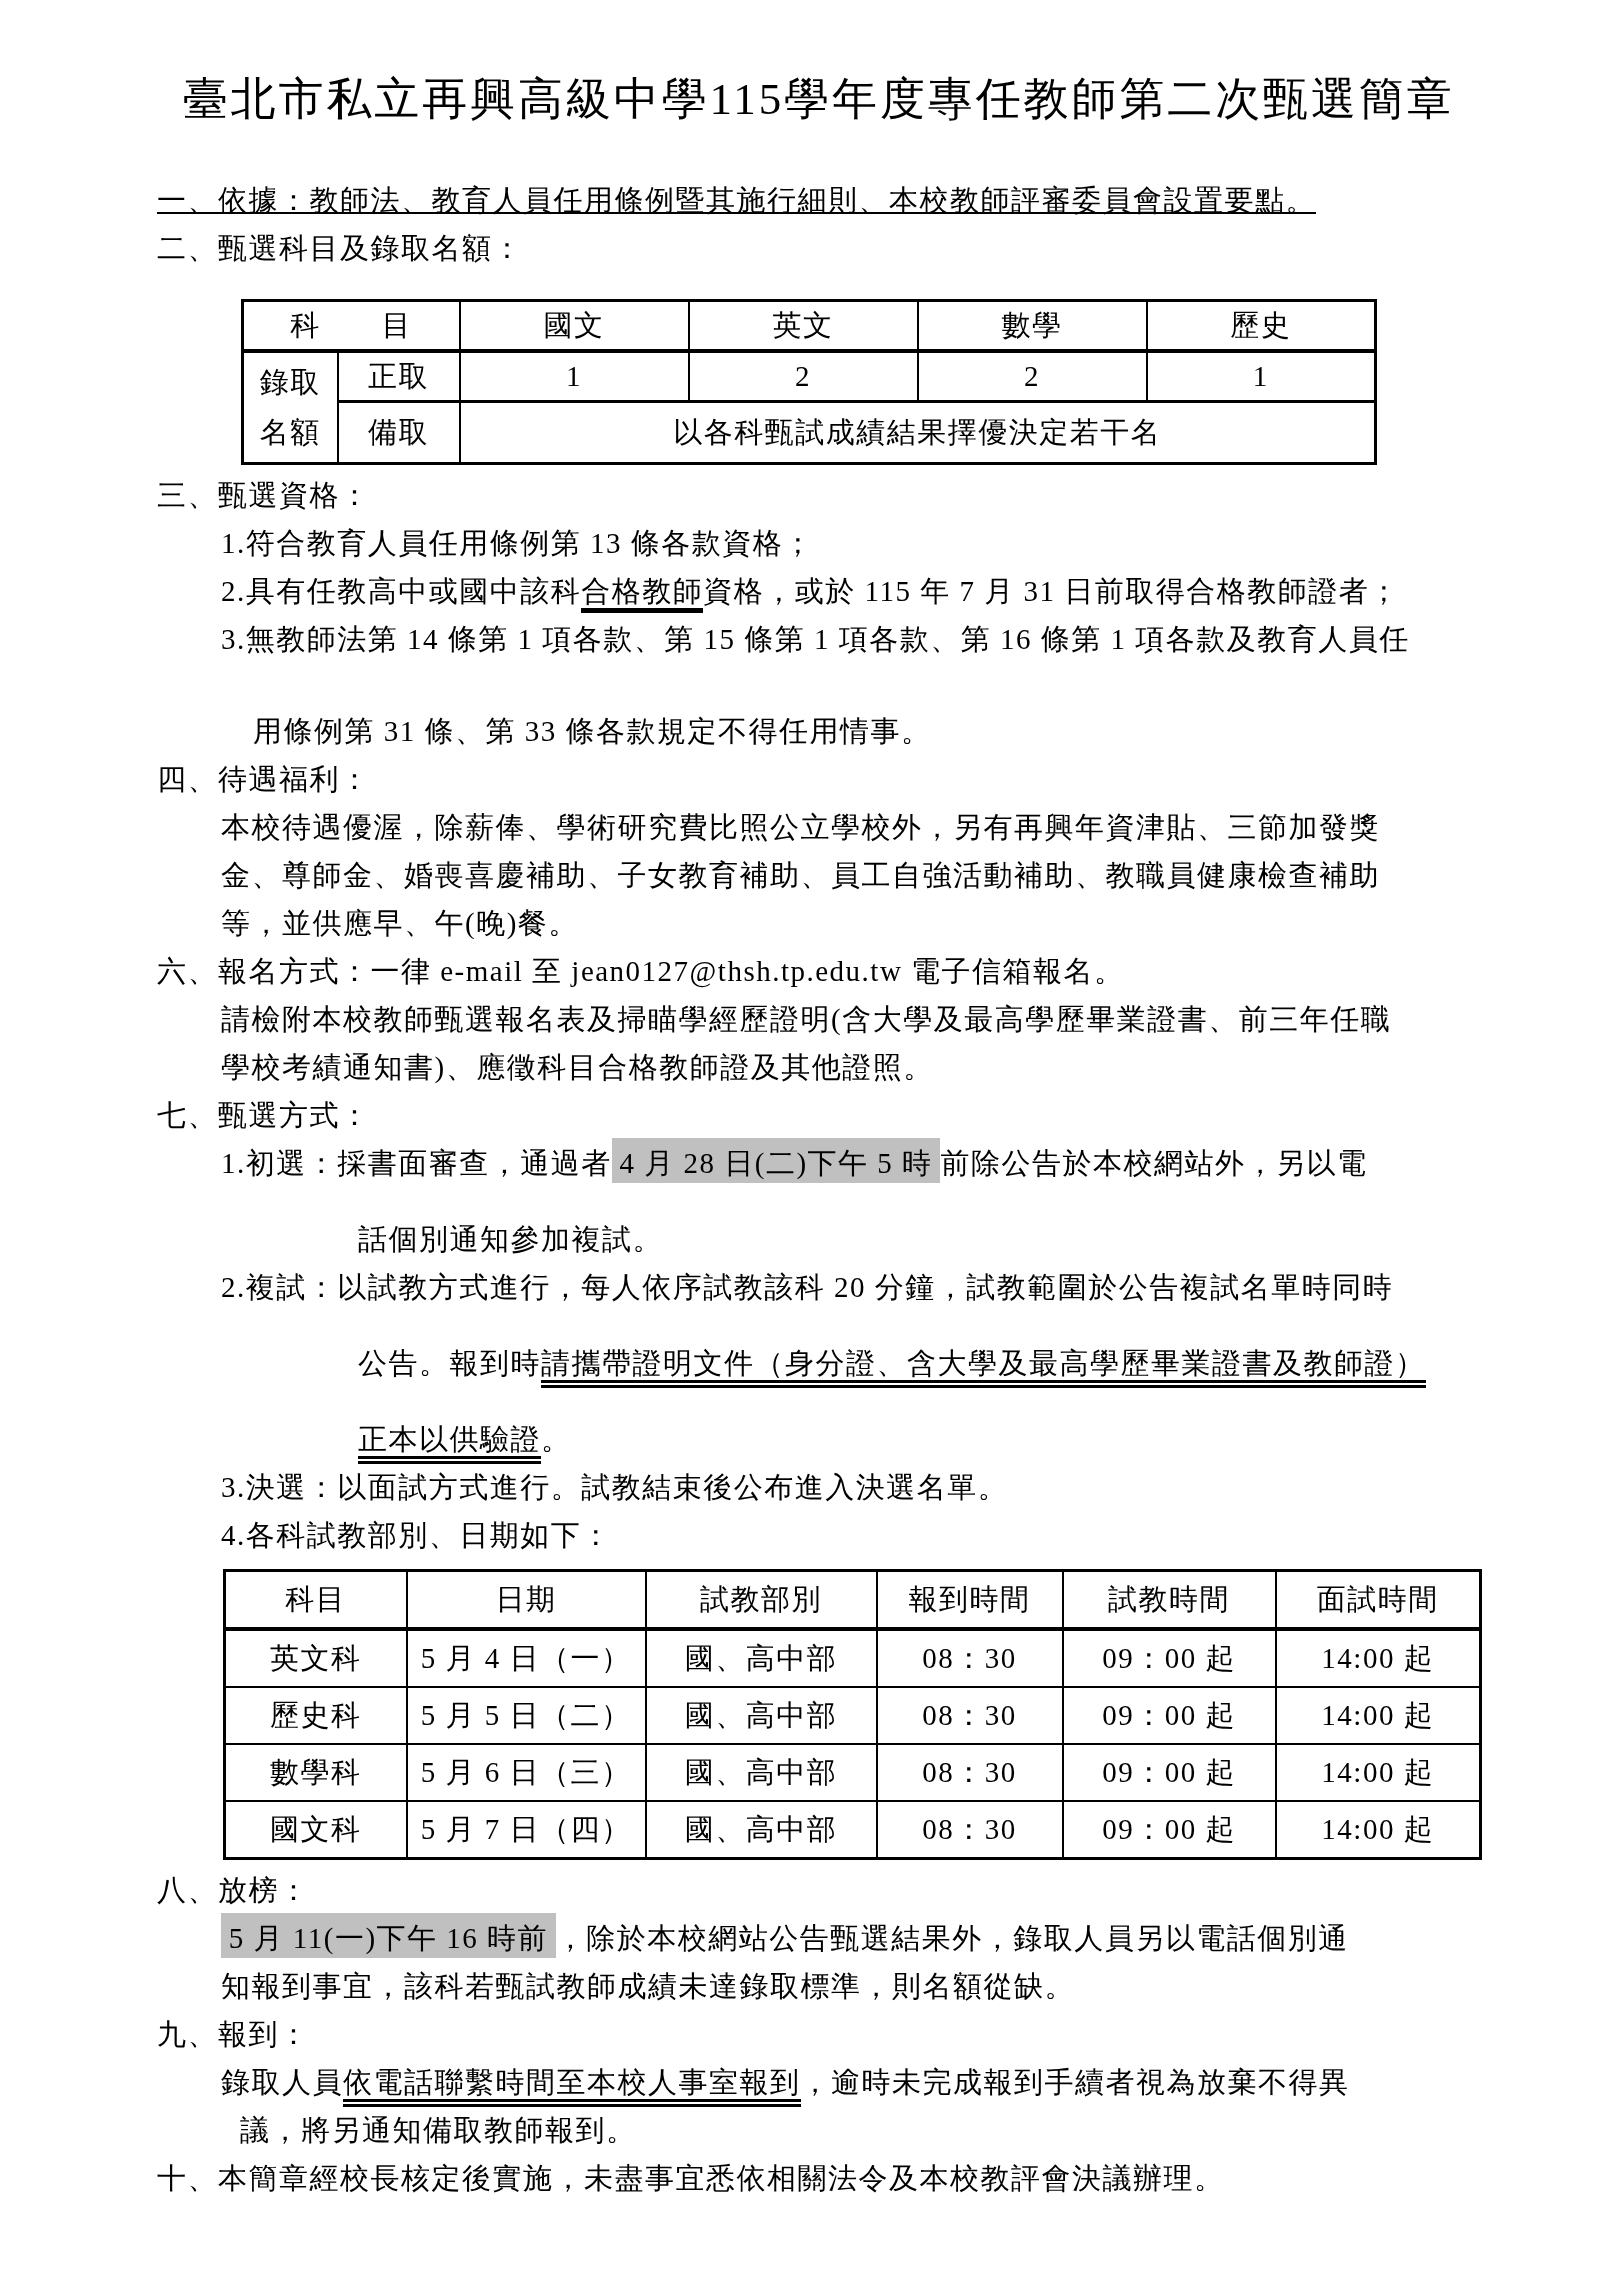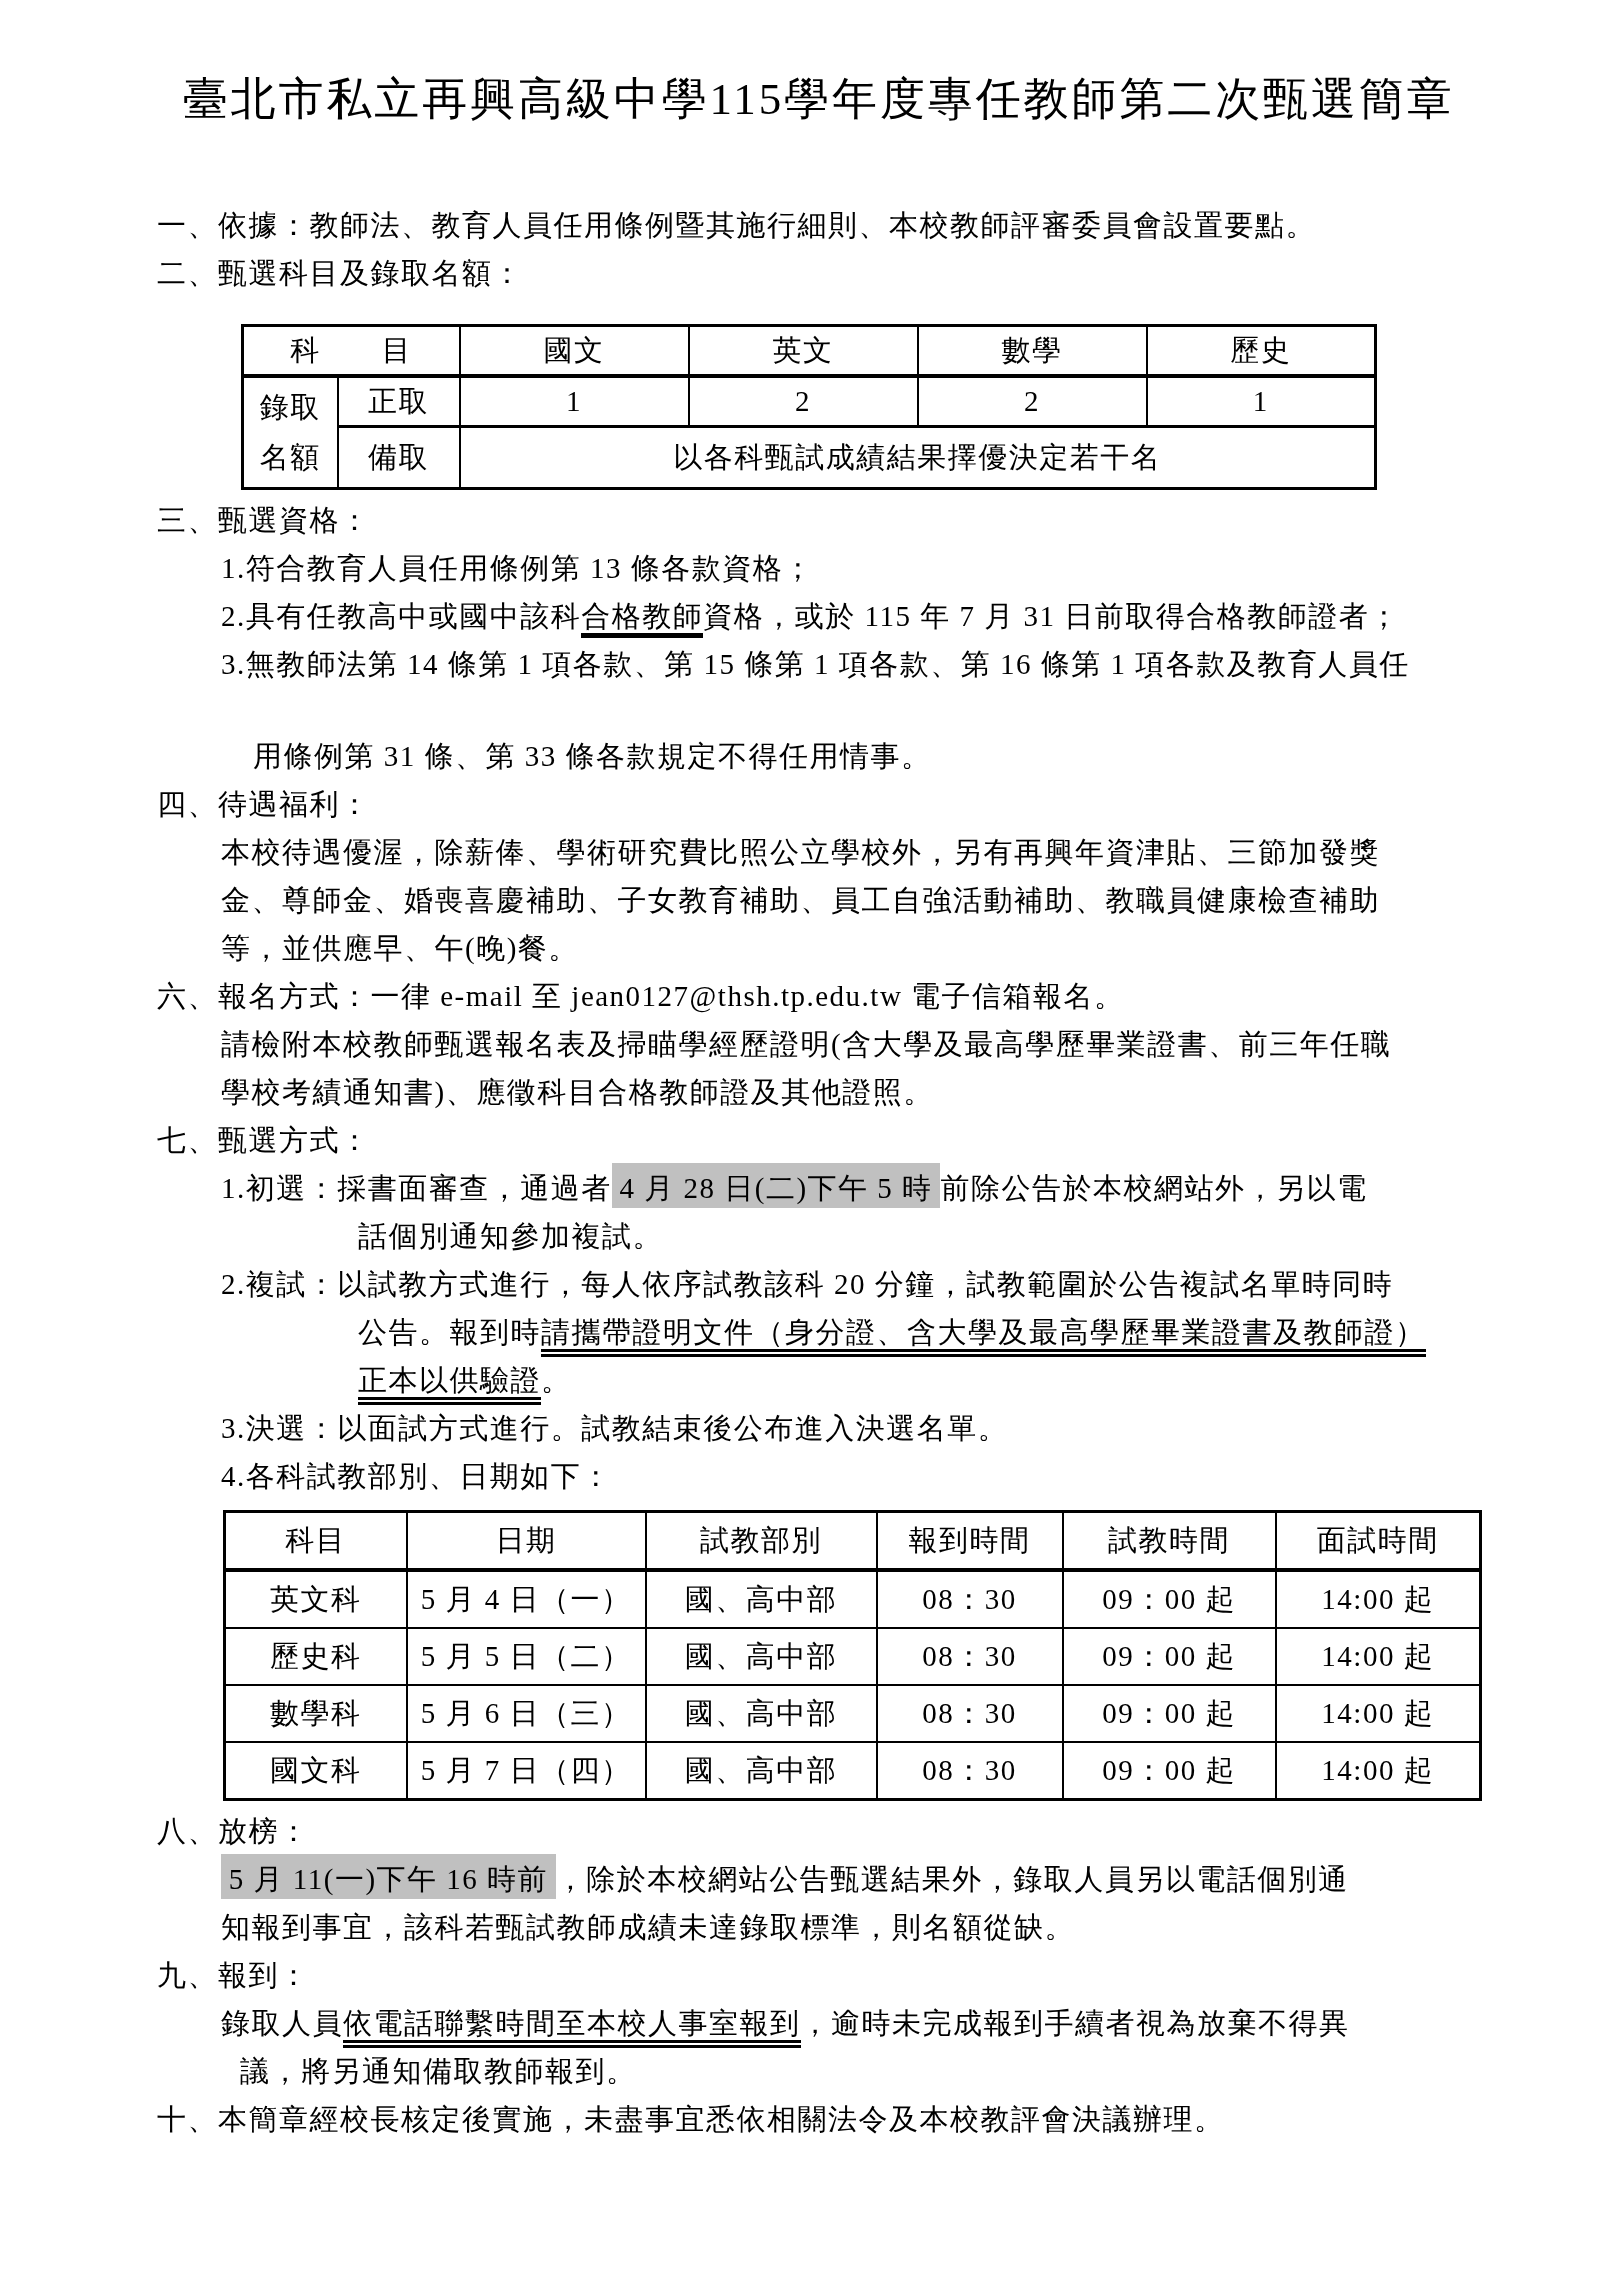--- a/index.html
+++ b/index.html
@@ -22,22 +22,22 @@
   }
 
   .line {
     font-size:29px; line-height:48px; height:48px;
     letter-spacing:1.5px; white-space:nowrap;
   }
   .sec   { padding-left:0; }
   .ind1  { padding-left:64px; }
   .ind1b { padding-left:96px;margin-top:44px; }
   .ind1c { padding-left:83px; }
-  .ind2  { padding-left:201px; }
-  .mt48  { margin-top:72px; }
+  .ind2  { padding-left:201px;margin-top:28px; }
+  .mt48  { margin-top:47px;text-decoration:underline; }
 
   .hl { background:#c0c0c0; padding:8.8px 7.8px 3.9px 7.8px; }
   .u1 { border-bottom:5.9px solid #000; padding-bottom:1px; }
   .u2 { border-bottom:8.8px double #000; padding-bottom:1px; }
 
   table { border-collapse:collapse; table-layout:fixed; }
   td { text-align:center; vertical-align:middle; font-size:29px; letter-spacing:1.5px; }
 
   .qtable { margin:27.4px 0 5.9px 84px; border:3.9px solid #000;padding-left:31px; }
   .qtable td { border:2px solid #000; }

